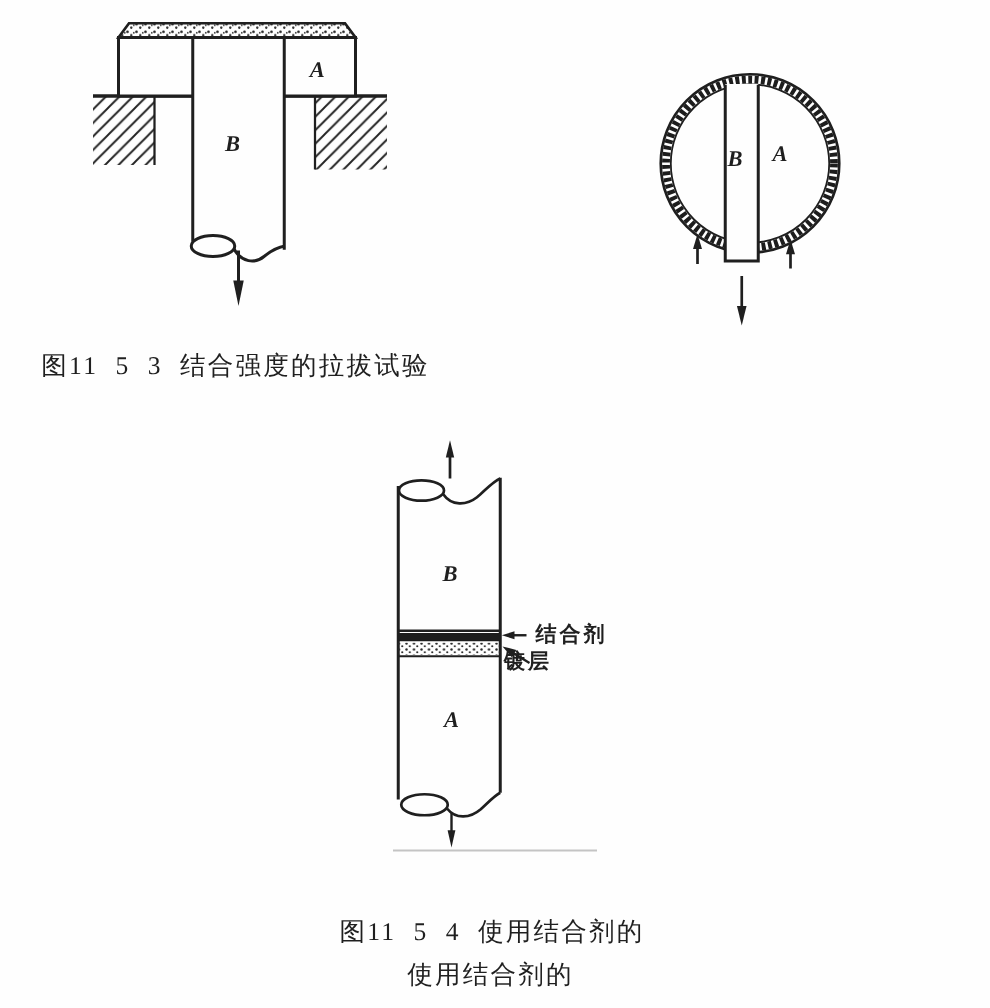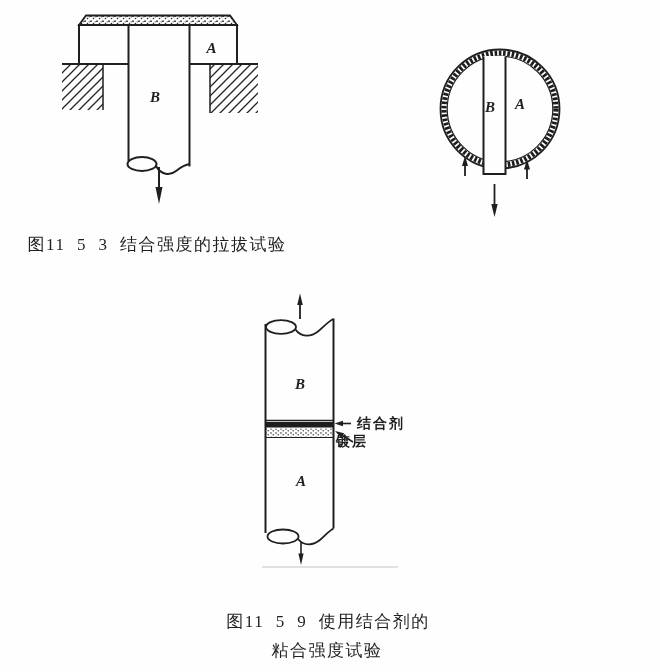--- a/index.html
+++ b/index.html
@@ -127,16 +127,16 @@
   <div class="lbl" style="left:155px;top:96.5px">B</div>
   <div class="lbl" style="left:490px;top:107px">B</div>
   <div class="lbl" style="left:520px;top:103.5px">A</div>
   <div class="lbl" style="left:300px;top:384px">B</div>
   <div class="lbl" style="left:301px;top:481px">A</div>
 
   <div class="ann" style="left:381px;top:424px">结合剂</div>
   <div class="ann" style="left:352px;top:442px">镀层</div>
 
   <div class="cap" style="left:157px;top:243.5px">图11  5  3  结合强度的拉拔试验</div>
-  <div class="cap" style="left:328px;top:621px">图11  5  9  使用结合剂的</div>
-  <div class="cap" style="left:327px;top:650px">粘合强度试验</div>
+  <div class="cap" style="left:328px;top:621px">图11  5  4  使用结合剂的</div>
+  <div class="cap" style="left:327px;top:650px">使用结合剂的</div>
 
 </div>
 
 </body></html>

